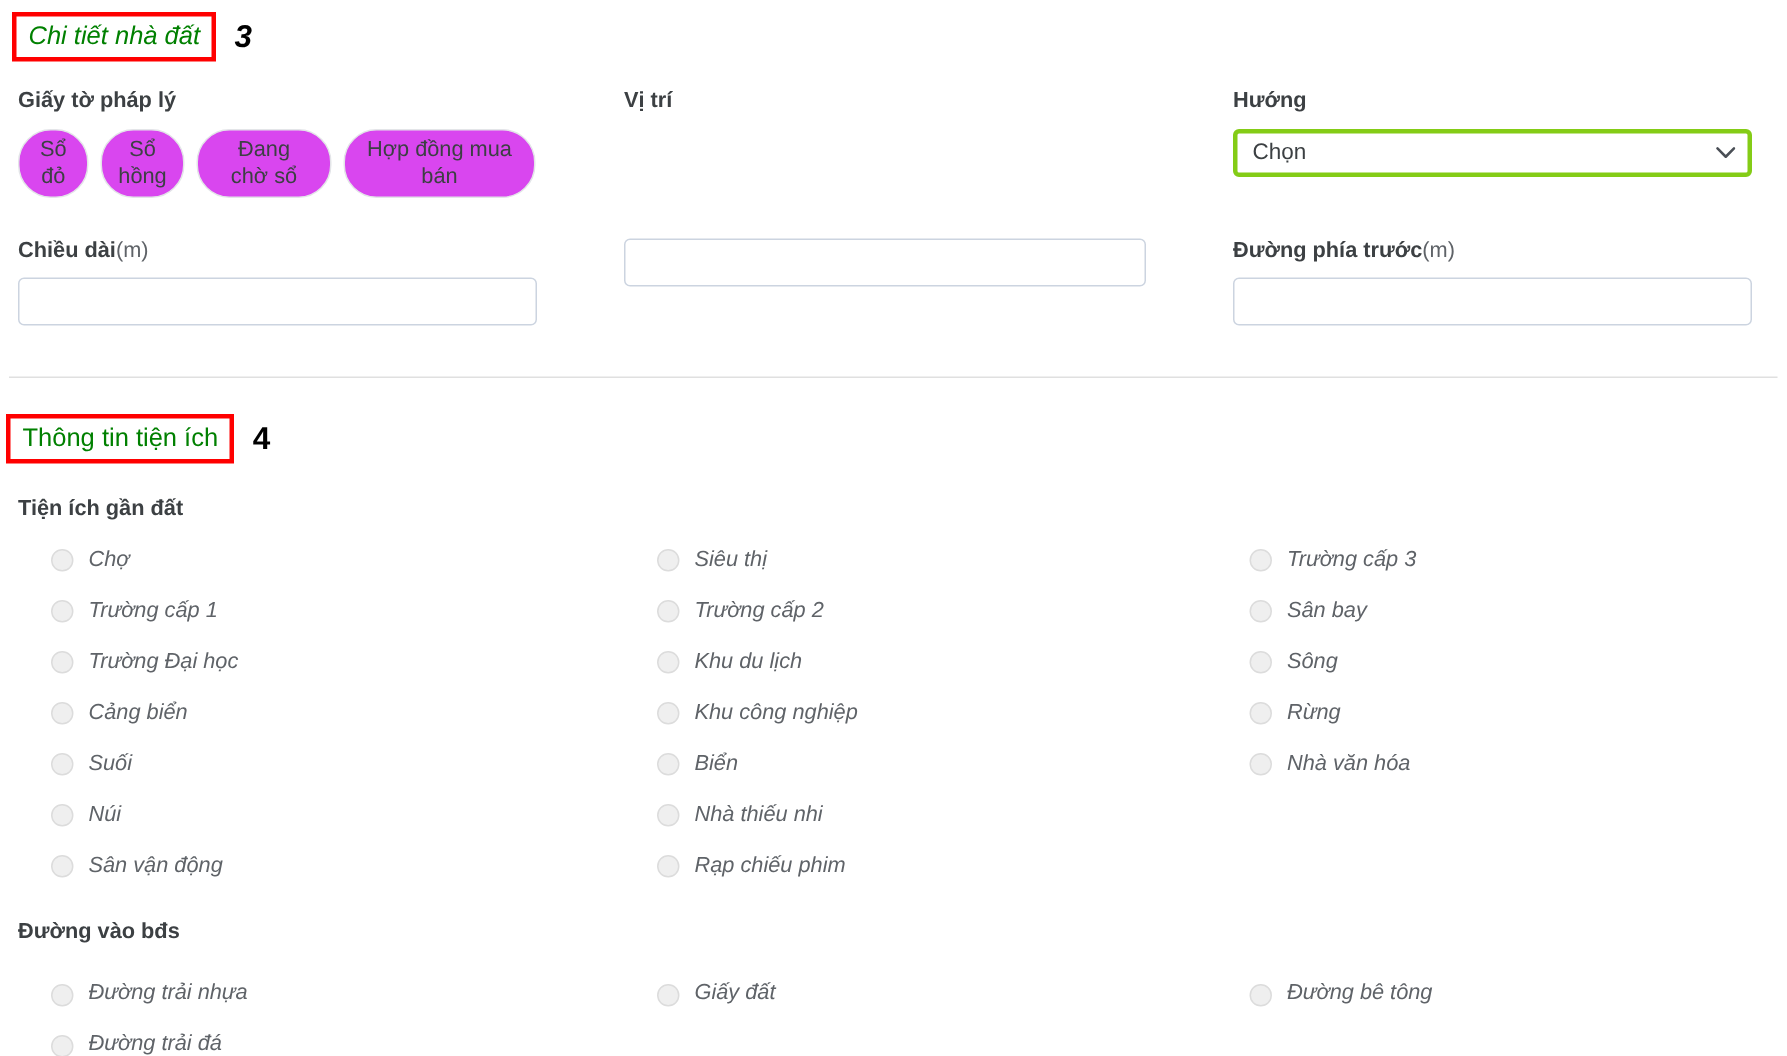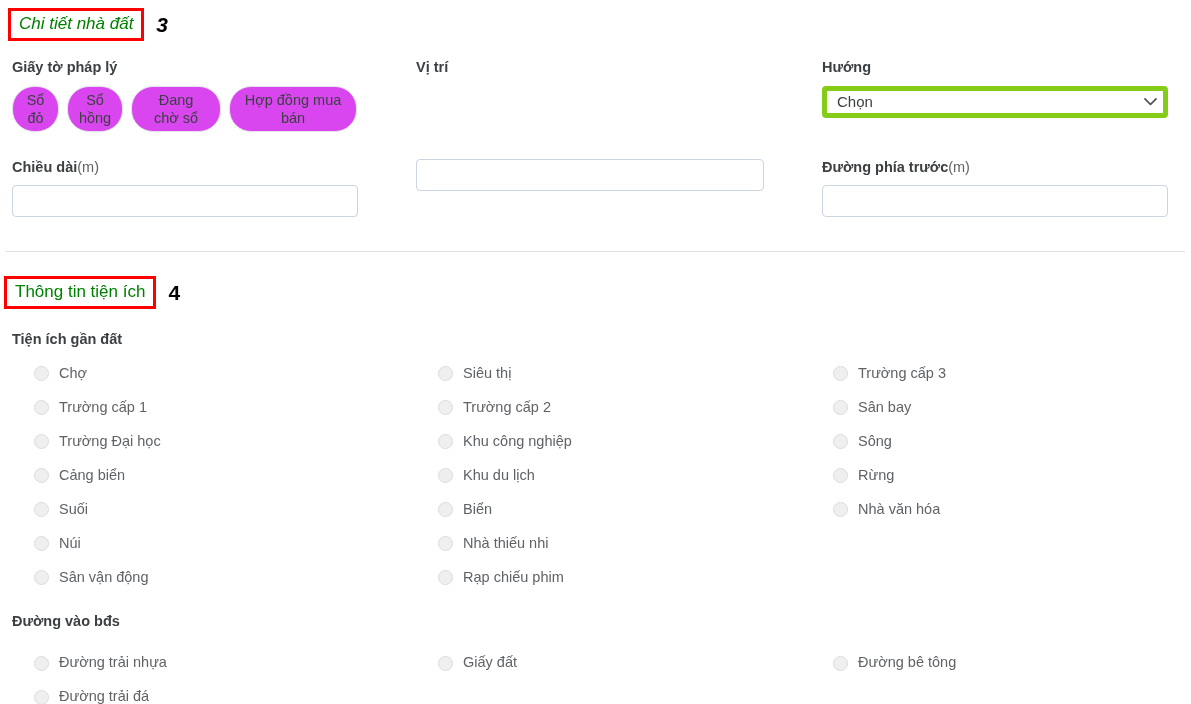--- a/index.html
+++ b/index.html
@@ -114,21 +114,21 @@
   .text-input.mid { width: 348px; }
   .text-input.right { width: 346px; }
 
   .select-wrap {
     position: relative;
     width: 346px;
   }
   .select-box {
     width: 346px;
     height: 32px;
-    border: 5px solid #84cc16;
+    border: 3px solid #84cc16;
     border-radius: 4px;
     background: #ffffff;
     font-size: 15px;
     font-family: inherit;
     color: #3c4043;
     padding: 4px 28px 4px 10px;
     display: flex;
     align-items: center;
     cursor: pointer;
   }
@@ -176,20 +176,21 @@
     background: #efefef;
     border: 1px solid #dcdcdc;
     flex: 0 0 auto;
     display: block;
   }
   .radio-text {
     font-size: 14.5px;
     color: #5f6368;
     line-height: 1.2;
     white-space: nowrap;
+    font-style: italic;
   }
 </style>
 </head>
 <body>
 
 <div class="page">
 
   <div class="section-head" style="margin:8px 0 0 8px;font-style:italic;">
     <div class="section-title-box">
       <span class="section-title">Chi tiết nhà đất</span>
@@ -291,28 +292,28 @@
       <div class="radio-item">
         <span class="radio-dot"></span>
         <span class="radio-text">Siêu thị</span>
       </div>
       <div class="radio-item">
         <span class="radio-dot"></span>
         <span class="radio-text">Trường cấp 2</span>
       </div>
       <div class="radio-item">
         <span class="radio-dot"></span>
+        <span class="radio-text">Khu du lịch</span>
+      </div>
+      <div class="radio-item">
+        <span class="radio-dot"></span>
         <span class="radio-text">Khu công nghiệp</span>
       </div>
       <div class="radio-item">
         <span class="radio-dot"></span>
-        <span class="radio-text">Khu du lịch</span>
-      </div>
-      <div class="radio-item">
-        <span class="radio-dot"></span>
         <span class="radio-text">Biển</span>
       </div>
       <div class="radio-item">
         <span class="radio-dot"></span>
         <span class="radio-text">Nhà thiếu nhi</span>
       </div>
       <div class="radio-item">
         <span class="radio-dot"></span>
         <span class="radio-text">Rạp chiếu phim</span>
       </div>

